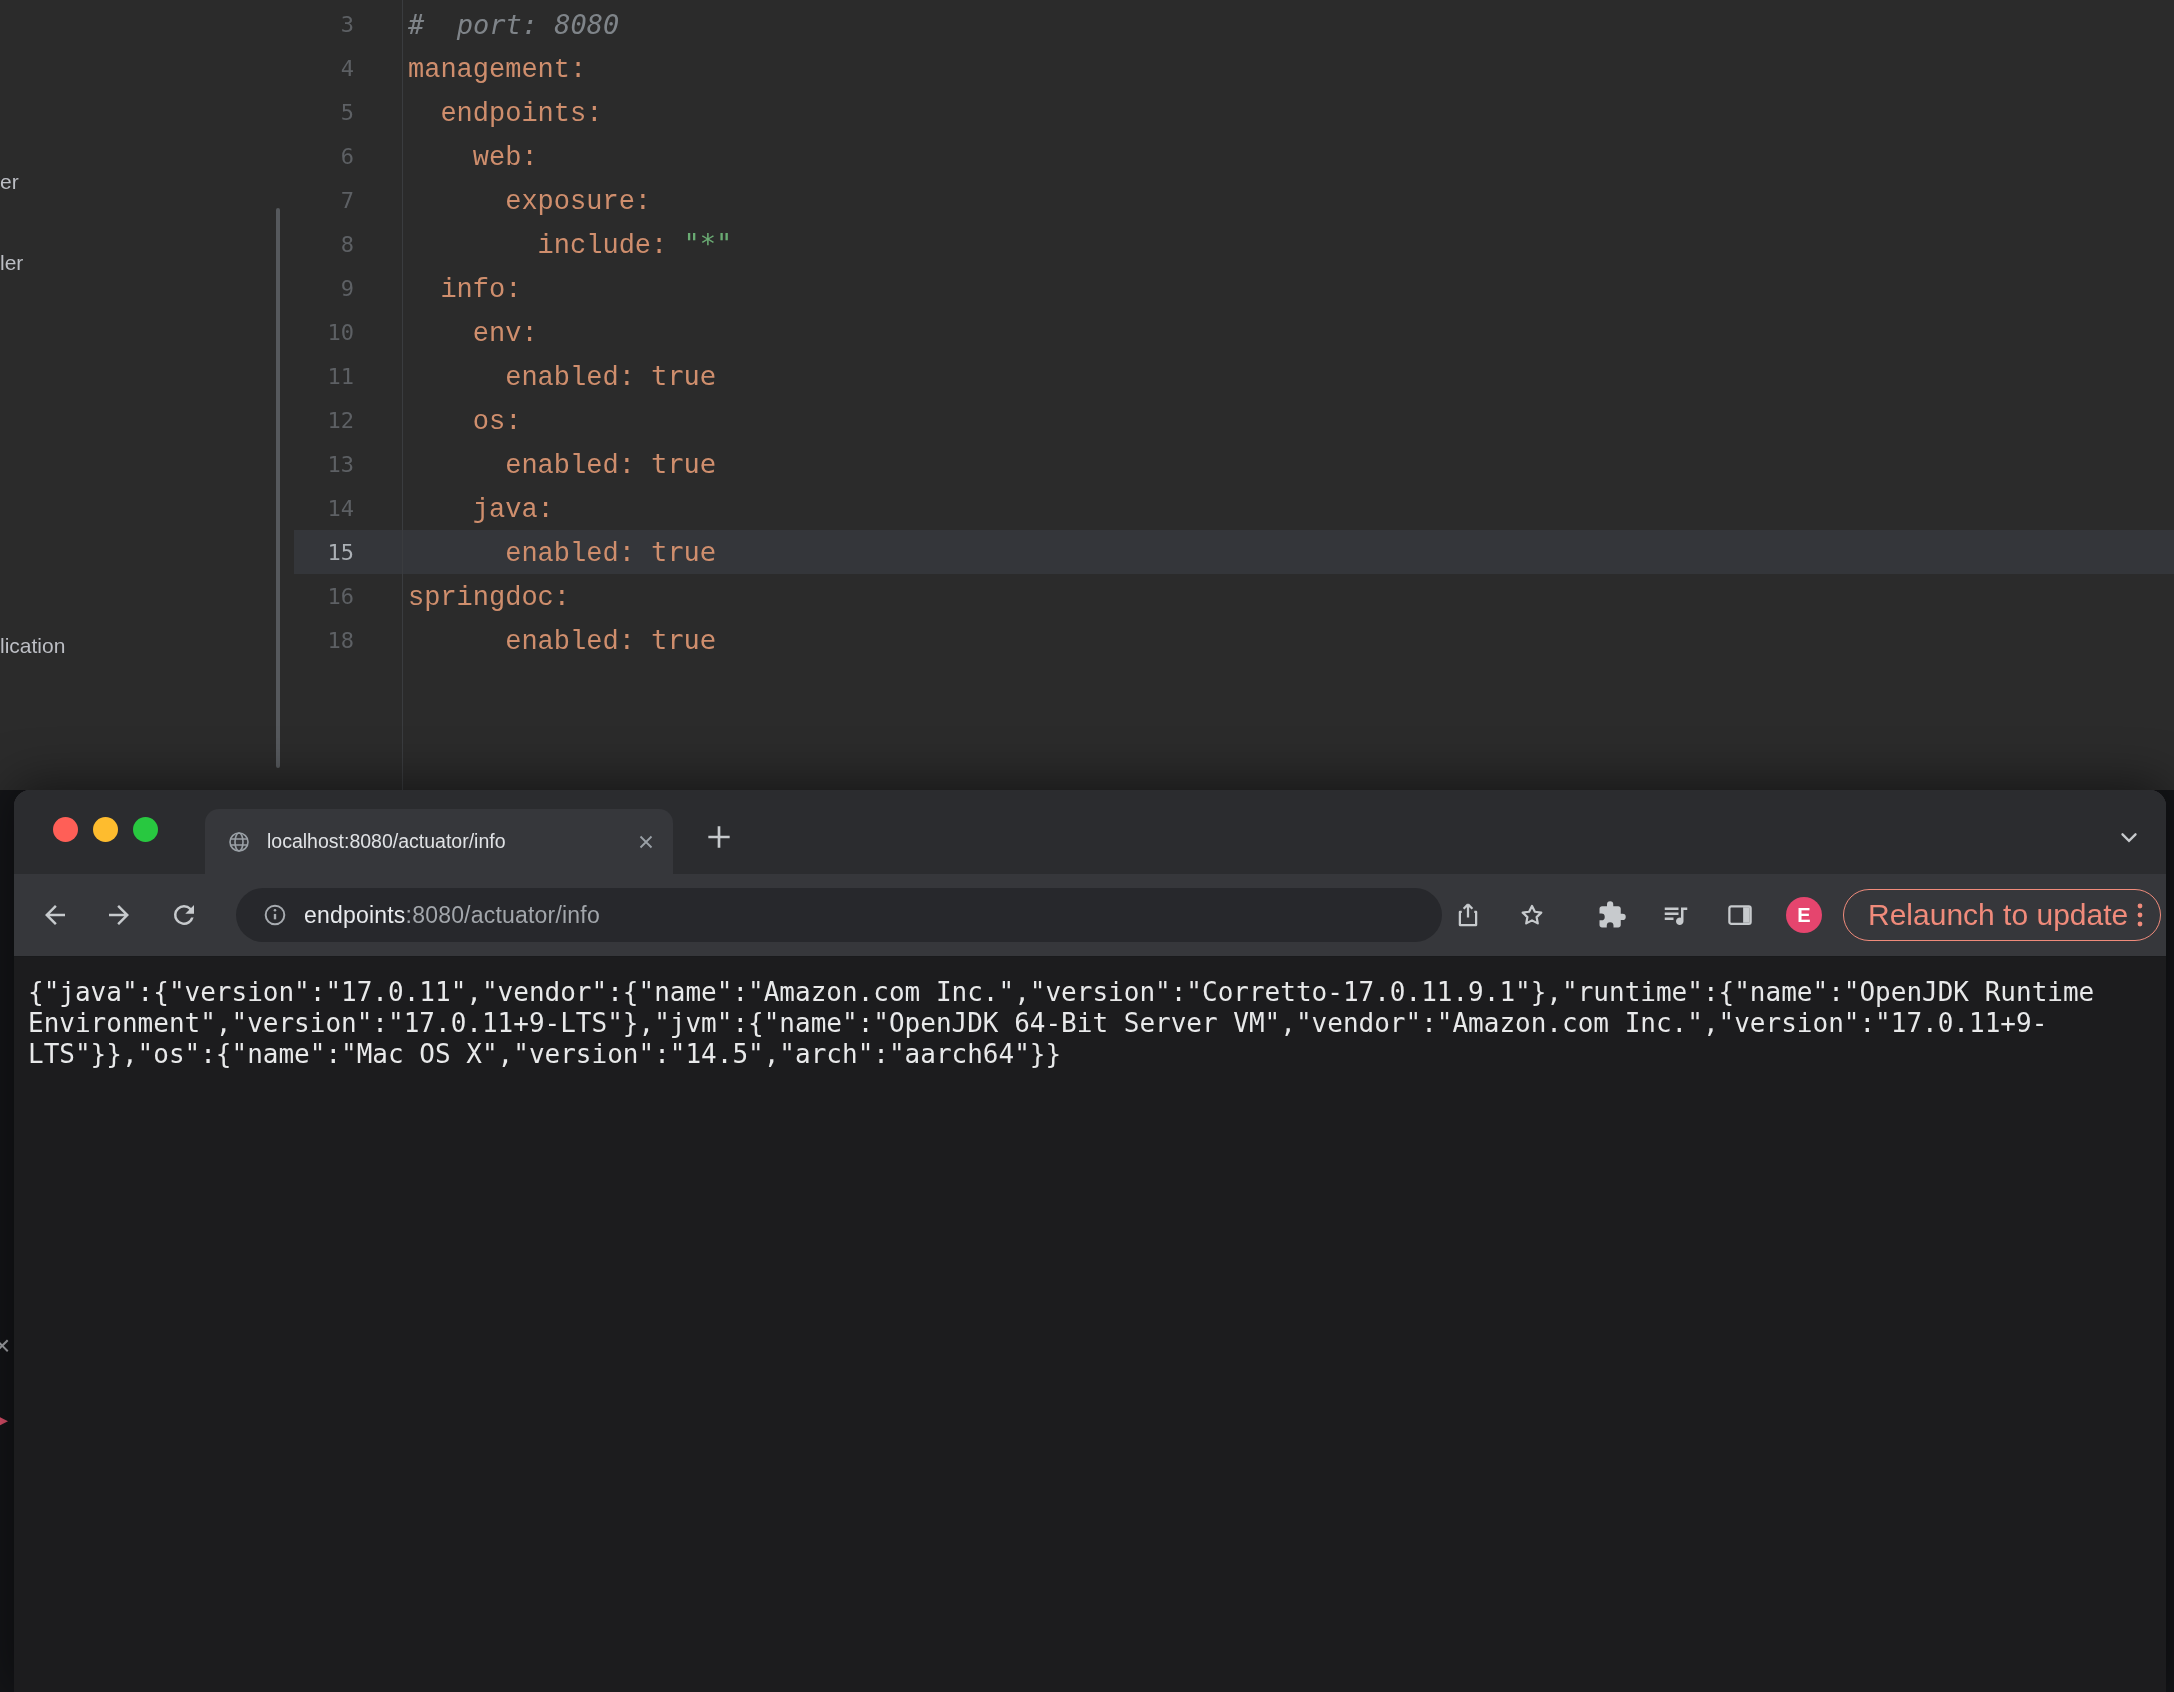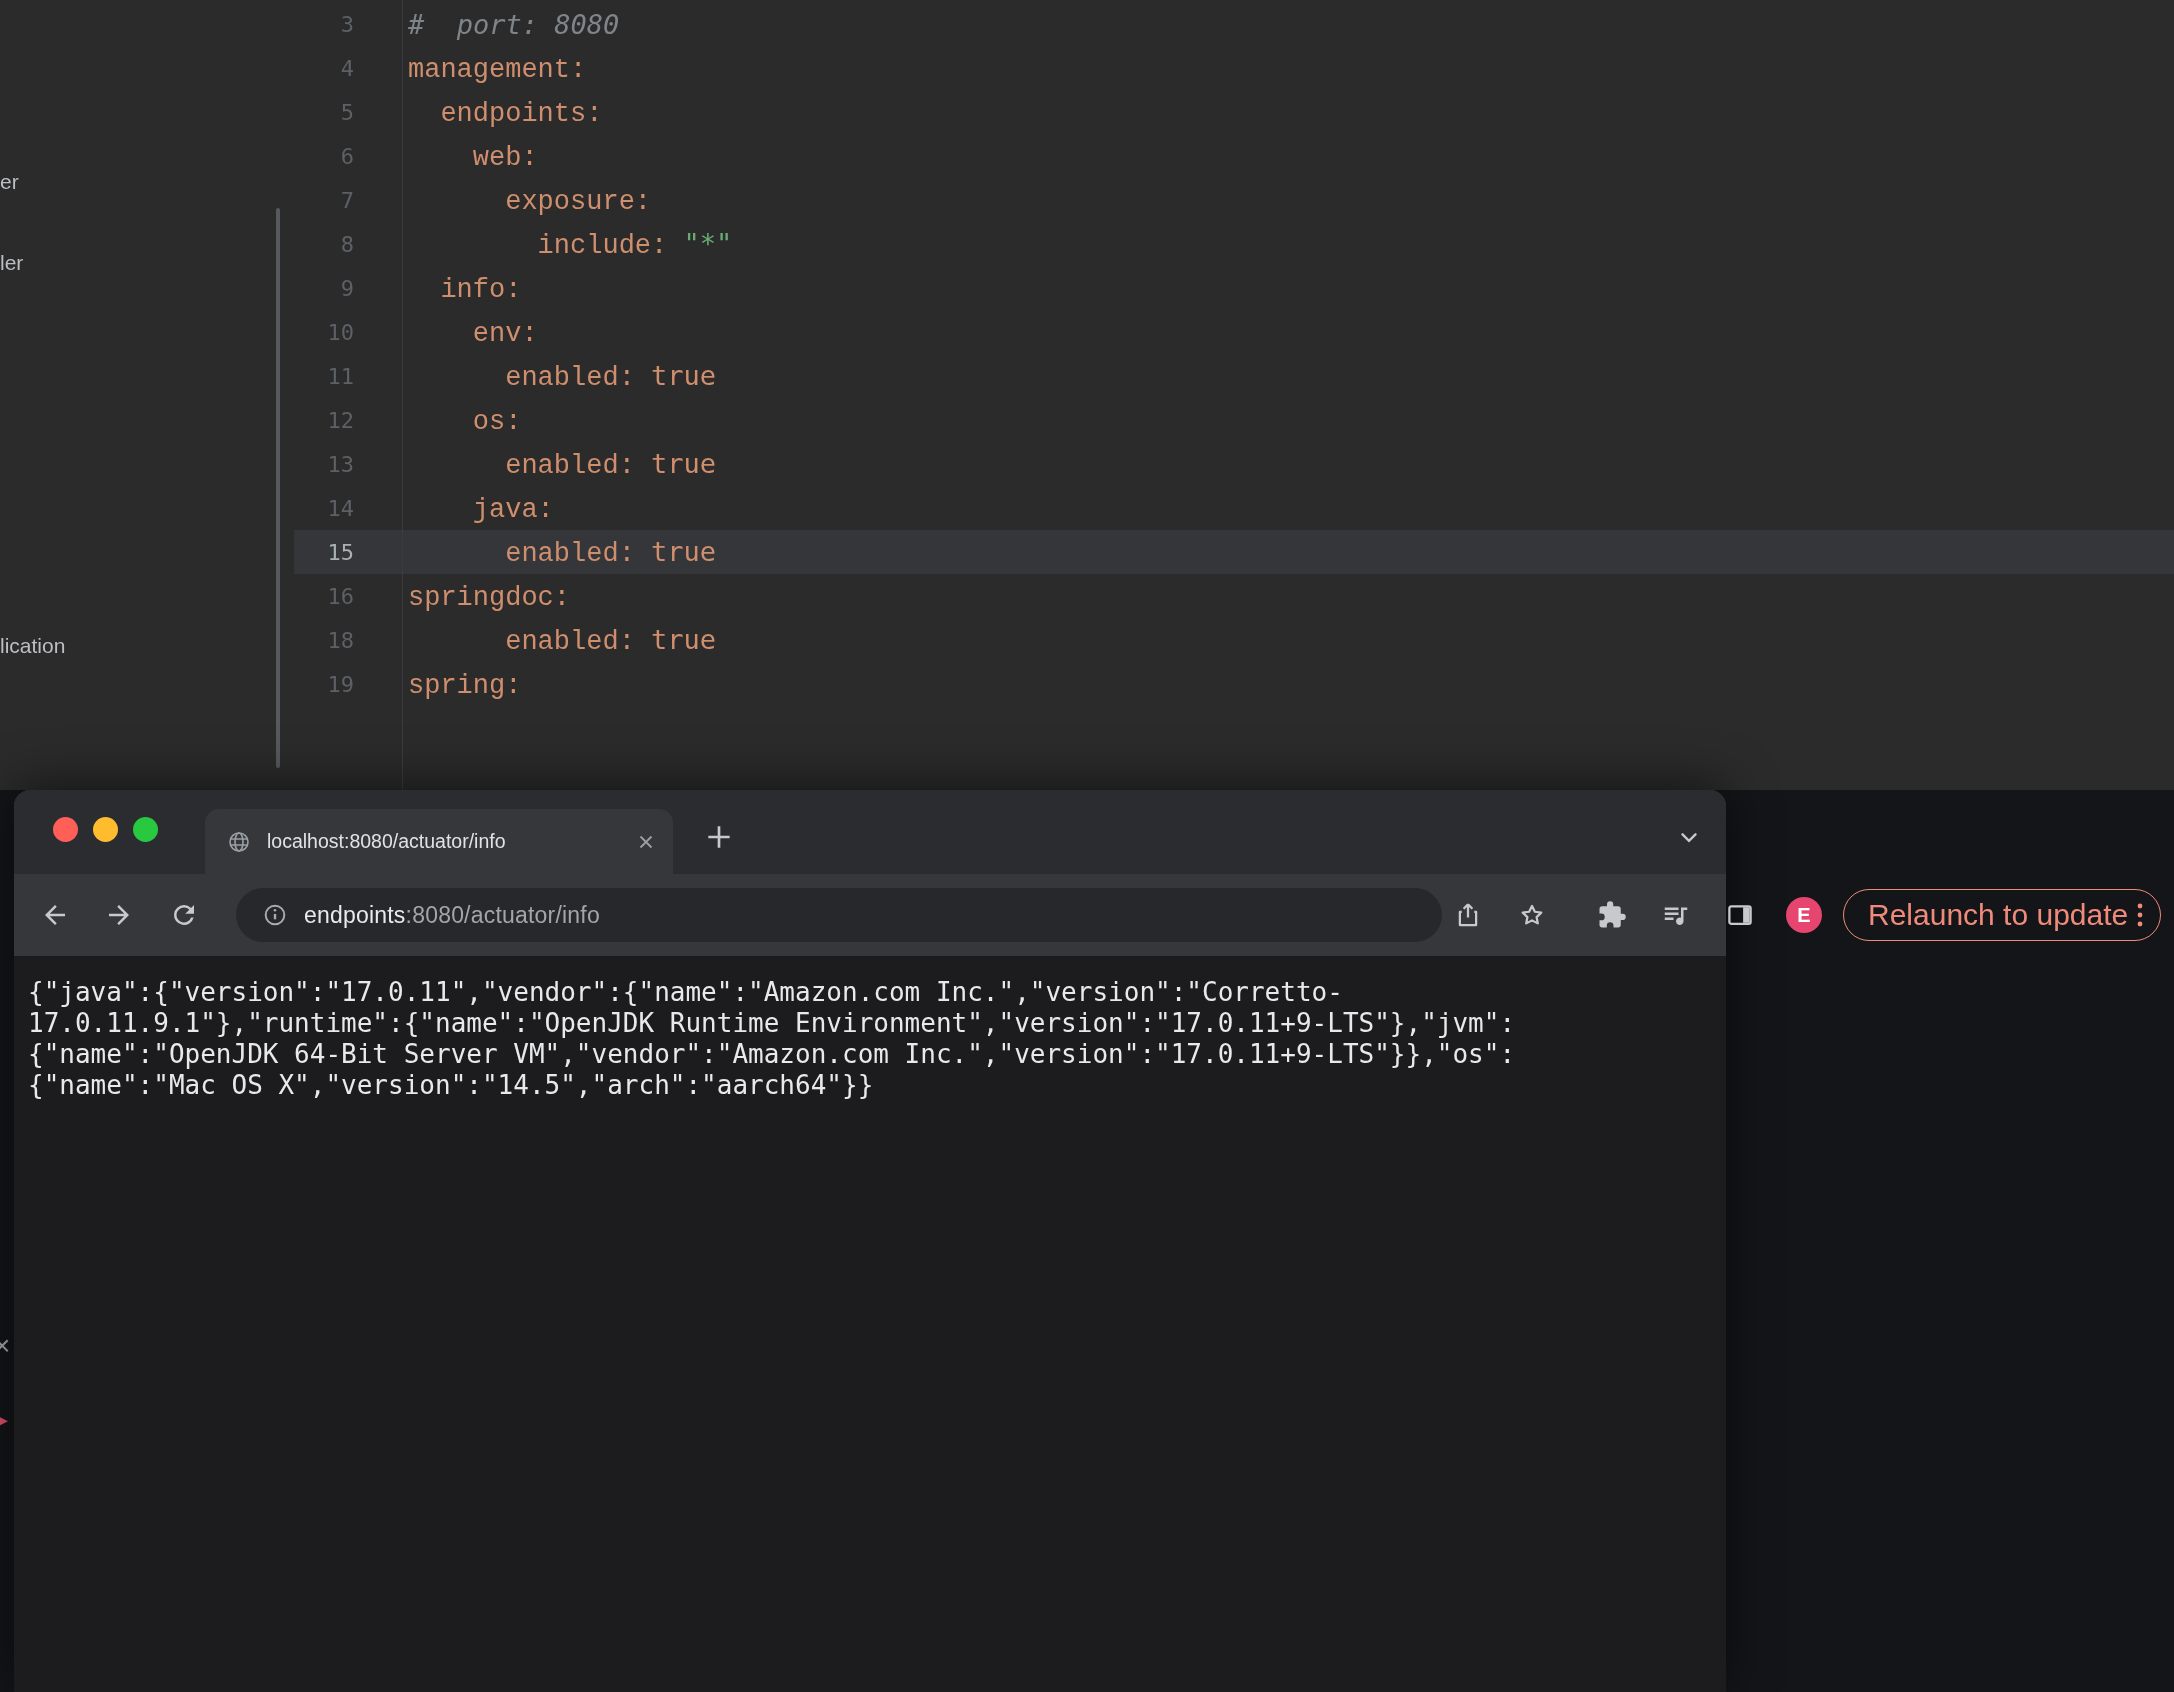--- a/index.html
+++ b/index.html
@@ -23,21 +23,21 @@
   .ed-code{margin-left:54px;font:27px "DejaVu Sans Mono",monospace;white-space:pre;}
   .tk-key{color:var(--yaml_key);font-family:Liberation Mono, monospace;}
   .tk-value{color:var(--yaml_value);}
   .tk-string{color:var(--yaml_string);}
   .tk-comment{color:var(--yaml_comment);font-style:italic;}
 
   .edge-glyph-x{position:absolute;left:-6px;top:1330px;color:#a7a9ad;font-size:28px;z-index:1;}
   .edge-glyph-red{position:absolute;left:-5px;top:1404px;color:#e0506b;font-size:26px;z-index:1;}
 
   
-  .browser{position:absolute;left:14px;top:790px;width:1712px;height:902px;background:#36373b;
+  .browser{position:absolute;left:14px;top:790px;width:2152px;height:902px;background:#36373b;
     border-radius:16px 16px 0 0;box-shadow:0 -4px 50px rgba(0,0,0,.55);z-index:5;}
 
   .tabstrip{position:relative;height:84px;background:#2b2c2f;border-radius:16px 16px 0 0;}
   .traffic{position:absolute;top:27px;width:25px;height:25px;border-radius:50%;}
   .t-red{left:39px;background:var(--traffic_red);}
   .t-yellow{left:79px;background:var(--traffic_yellow);}
   .t-green{left:119px;background:var(--traffic_green);}
 
   .tab{position:absolute;left:191px;top:19px;width:468px;height:65px;background:#36373b;
     border-radius:14px 14px 0 0;display:flex;align-items:center;padding:0 16px 0 22px;box-sizing:border-box;}
@@ -135,24 +135,20 @@
         <span class="ed-code"><span class="tk-key">      enabled: </span><span class="tk-value">true</span></span>
       </div>
       <div class="ed-row">
         <span class="ed-num">16</span>
         <span class="ed-code"><span class="tk-key">springdoc:</span></span>
       </div>
       <div class="ed-row">
         <span class="ed-num">18</span>
         <span class="ed-code"><span class="tk-key">      enabled: </span><span class="tk-value">true</span></span>
       </div>
-      <div class="ed-row">
-        <span class="ed-num">19</span>
-        <span class="ed-code"><span class="tk-key">spring:</span></span>
-      </div>
     </div>
   <div class="gutter-sep"></div>
 </div>
 
 <div class="edge-glyph-x">×</div>
 <div class="edge-glyph-red">▸</div>
 
 <div class="browser">
 
   <div class="tabstrip">

